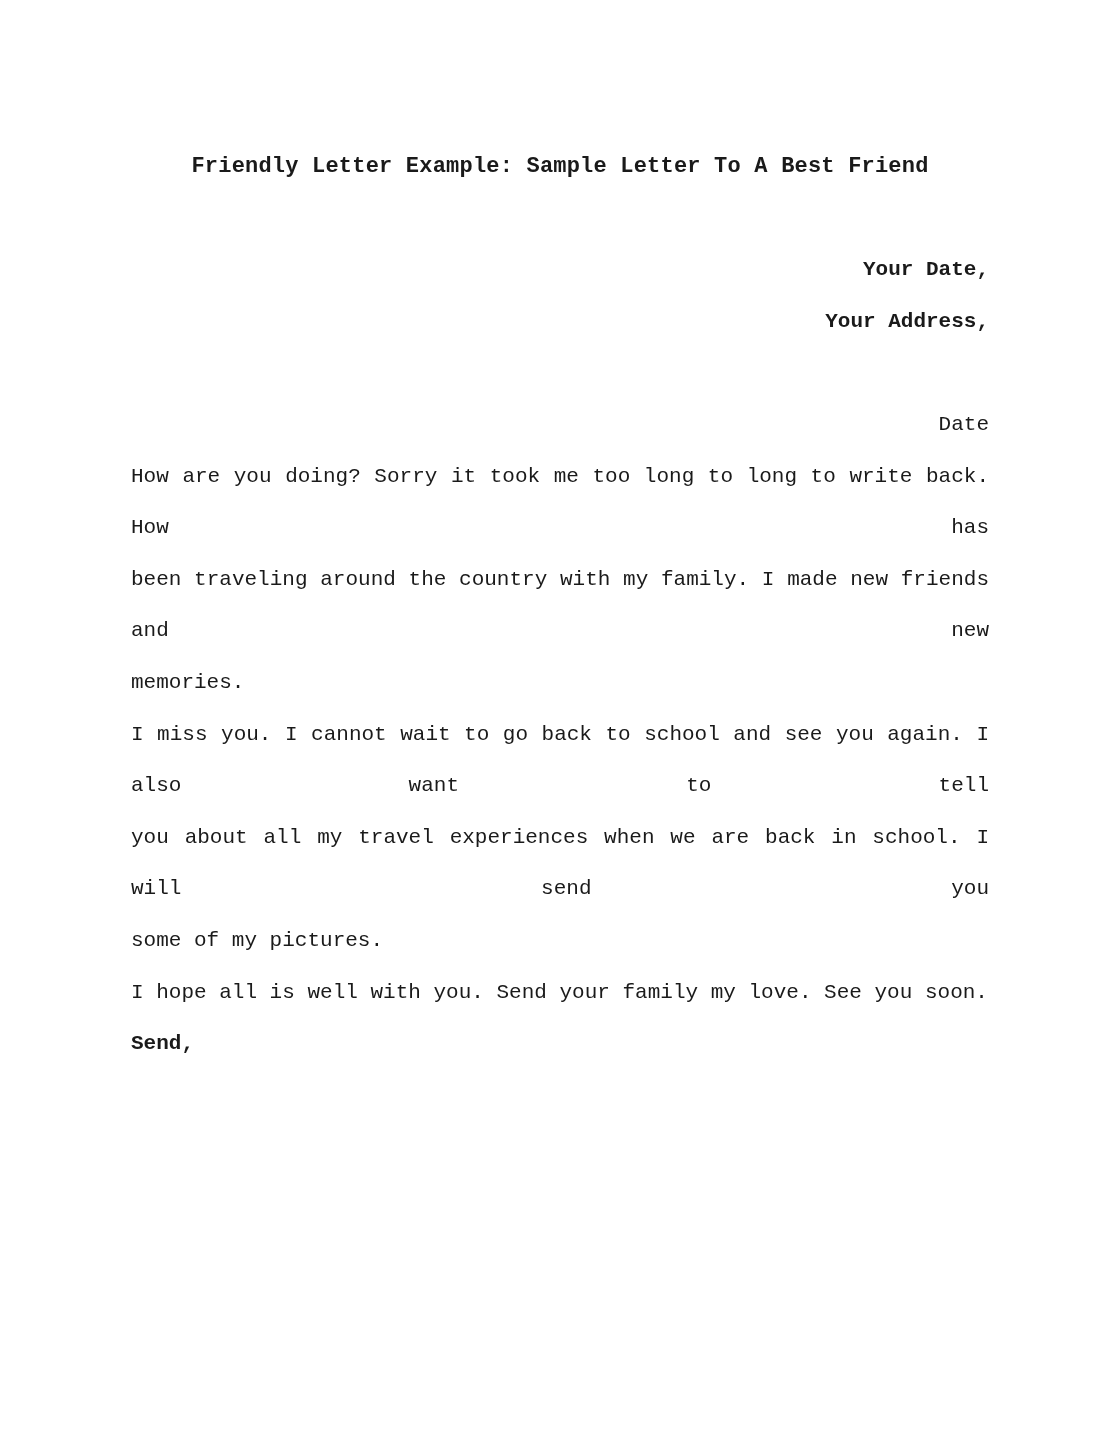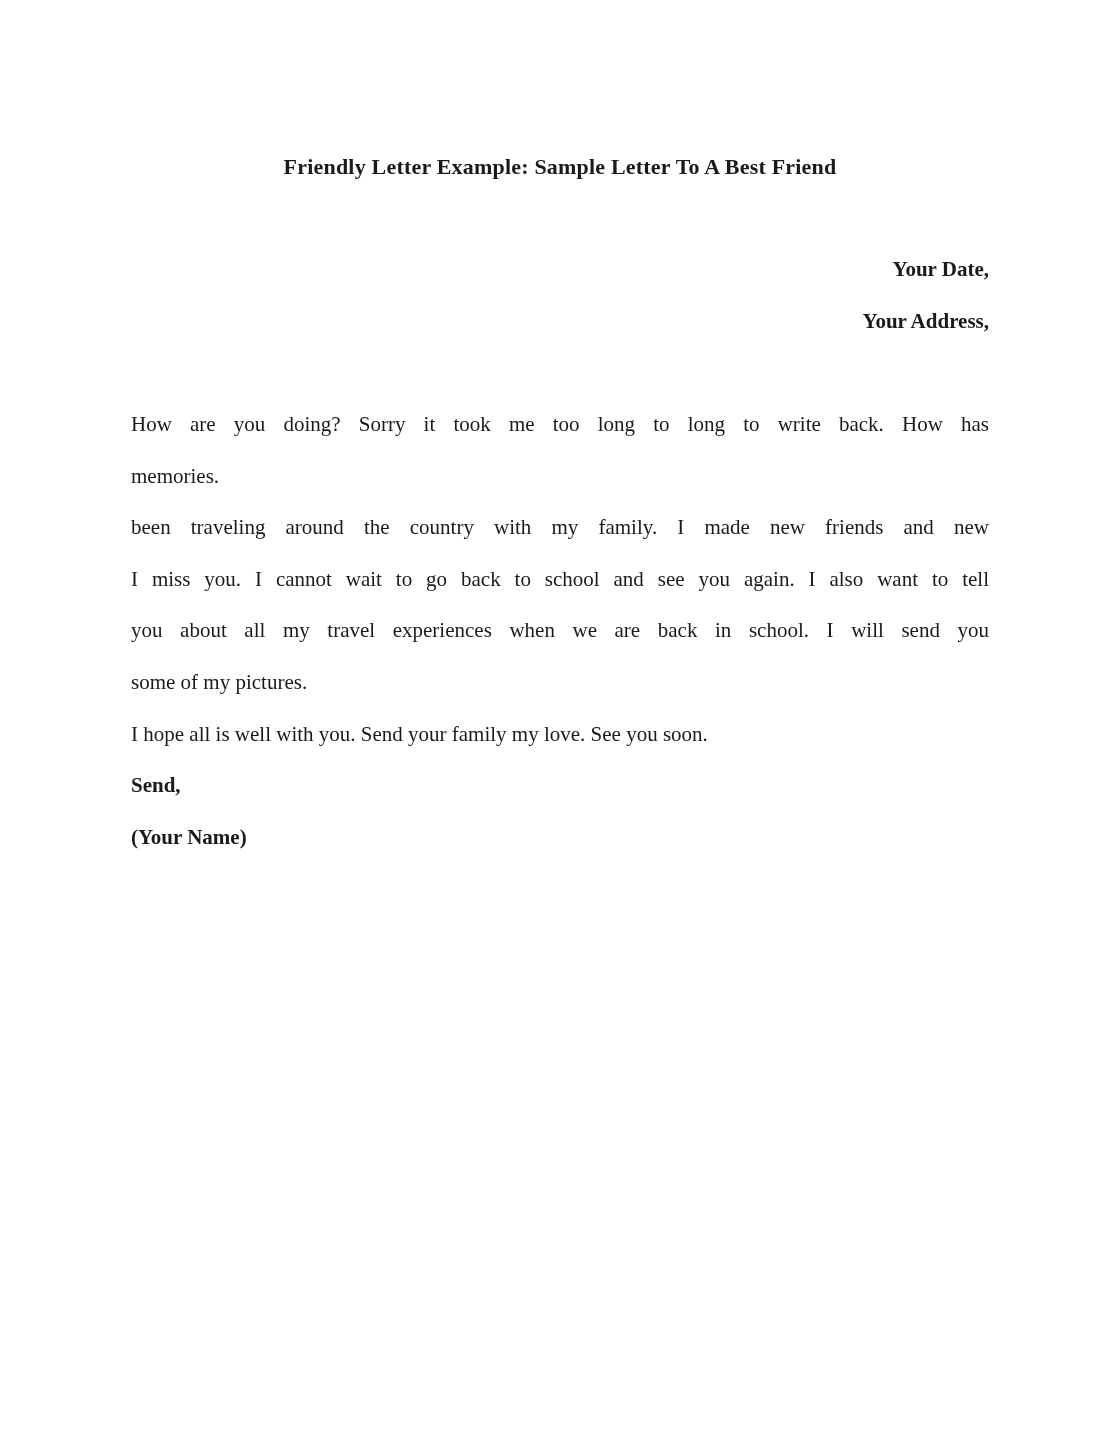--- a/index.html
+++ b/index.html
@@ -7,21 +7,21 @@
     padding: 0;
     background: #ffffff;
   }
   .page {
     position: relative;
     width: 1120px;
     height: 1449px;
     margin: 0 auto;
     background: var(--bg, #ffffff);
     color: var(--text, #1a1a1a);
-    font-family: Liberation Serif, serif;
+    font-family: Liberation Mono, monospace;
     font-size: 21px;
     line-height: 51.6px;
     box-sizing: border-box;
     padding: 141px 131px 0 131px;
     overflow: hidden;
   }
   .doc-title {
     font-size: 22px;
     font-weight: bold;
     text-align: center;
@@ -59,34 +59,34 @@
 </head>
 <body>
 
 <div class="page" style="--text: #1a1a1a; --bg: #ffffff;">
   <div class="doc-title">Friendly Letter Example: Sample Letter To A Best Friend</div>
 
   <div class="sender-line">Your Date,</div>
 
   <div class="sender-line last">Your Address,</div>
 
+  <div class="date-line">Date</div>
 
 
   <div id="body-paragraphs">
       <div class="paragraph">
         <div class="line just">How are you doing? Sorry it took me too long to long to write back. How has</div>
+        <div class="line just">been traveling around the country with my family. I made new friends and new</div>
         <div class="line">memories.</div>
-        <div class="line just">been traveling around the country with my family. I made new friends and new</div>
       </div>
       <div class="paragraph">
         <div class="line just">I miss you. I cannot wait to go back to school and see you again. I also want to tell</div>
         <div class="line just">you about all my travel experiences when we are back in school. I will send you</div>
         <div class="line">some of my pictures.</div>
       </div>
       <div class="paragraph">
         <div class="line">I hope all is well with you. Send your family my love. See you soon.</div>
       </div>
     </div>
 
   <div class="closing-line">Send,</div>
 
-  <div class="closing-line">(Your Name)</div>
 </div>
 
 </body></html>

